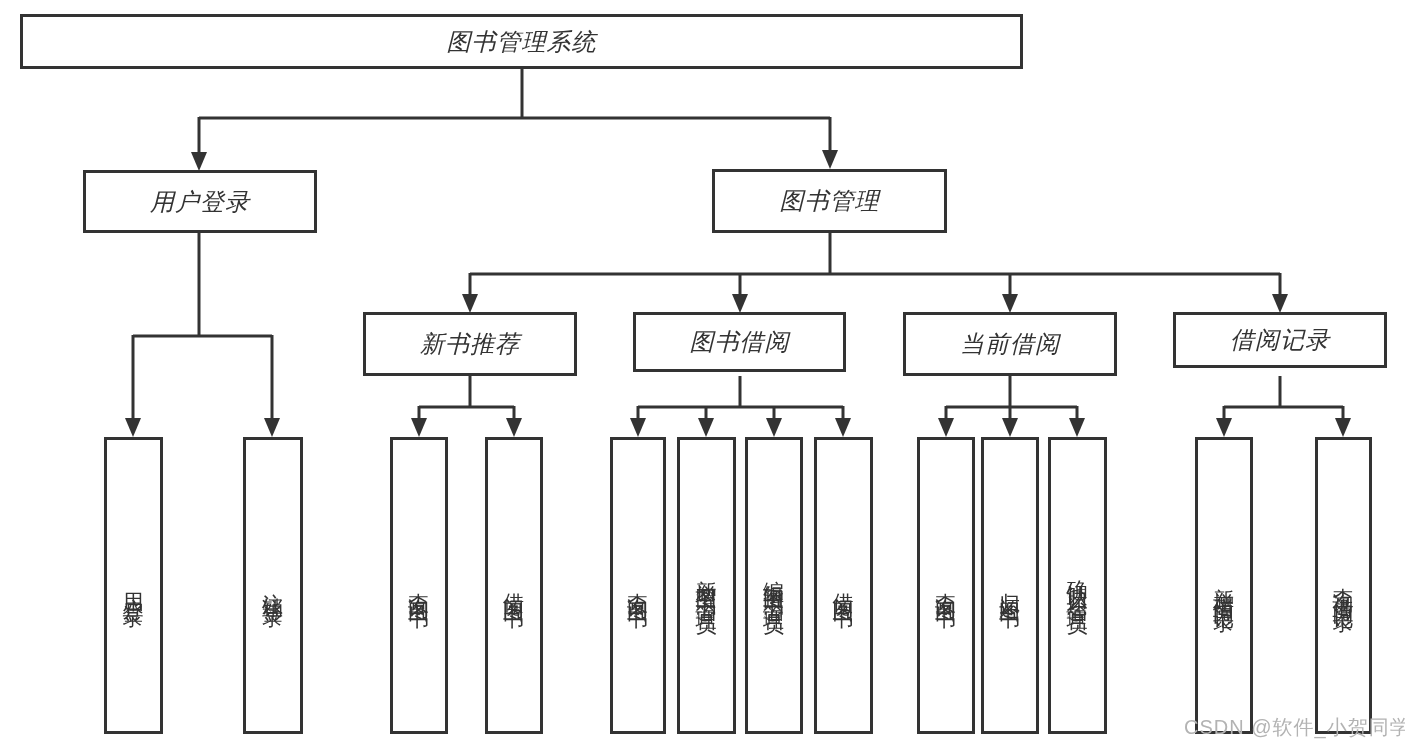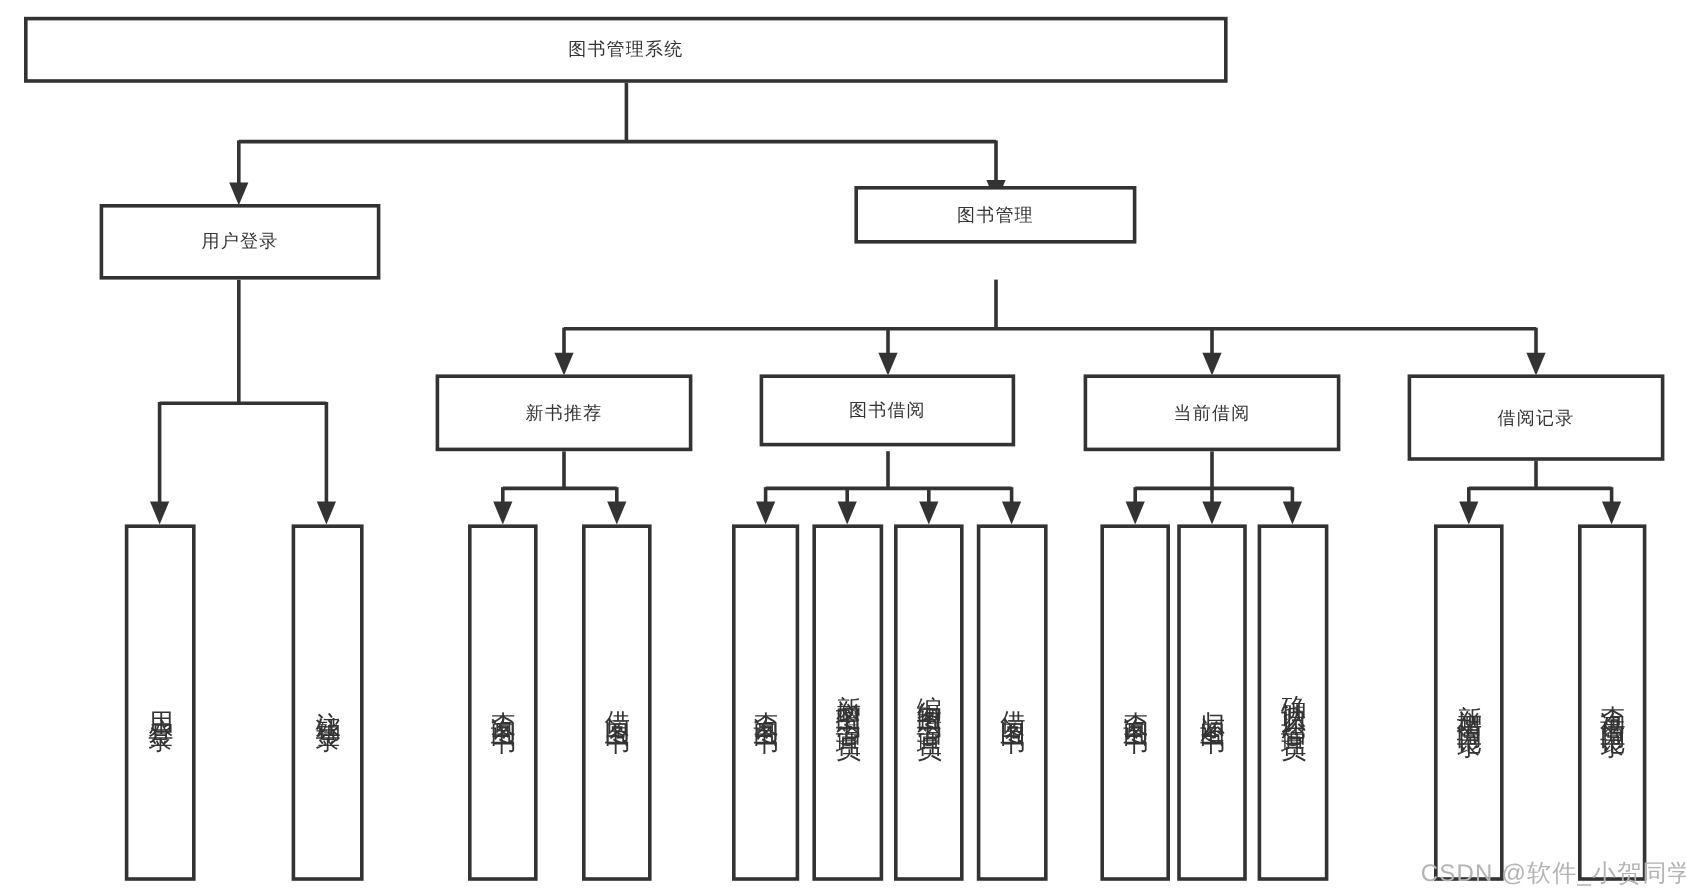--- a/index.html
+++ b/index.html
@@ -26,23 +26,24 @@
     box-sizing: border-box;
     border: 3px solid #333333;
     background: #ffffff;
     color: #333333;
     display: flex;
     align-items: center;
     justify-content: center;
     text-align: center;
   }
   .hbox {
-    font-size: 15px;
+    font-size: 24px;
     letter-spacing: 1px;
     line-height: 1;
+    font-style: italic;
   }
   .vbox {
     font-size: 21px;
   }
   .vbox span {
     writing-mode: vertical-lr;
     text-orientation: upright;
     letter-spacing: 5px;
     line-height: 1;
     white-space: nowrap;
@@ -129,34 +130,34 @@
     </g>
   </svg>
 
   <div class="node hbox" style="left:20px; top:14px; width:1003px; height:55px;">
     <span>图书管理系统</span>
   </div>
 
   <div class="node hbox" style="left:83px; top:170px; width:234px; height:63px;">
     <span>用户登录</span>
   </div>
-  <div class="node hbox" style="left:712px; top:155px; width:235px; height:48px;">
+  <div class="node hbox" style="left:712px; top:169px; width:235px; height:64px;">
     <span>图书管理</span>
   </div>
 
   <div class="node hbox" style="left:363px; top:312px; width:214px; height:64px;justify-content:center;">
     <span>新书推荐</span>
   </div>
   <div class="node hbox" style="left:633px; top:312px; width:213px; height:60px;">
     <span>图书借阅</span>
   </div>
   <div class="node hbox" style="left:903px; top:312px; width:214px; height:64px;">
     <span>当前借阅</span>
   </div>
-  <div class="node hbox" style="left:1173px; top:312px; width:214px; height:72px;">
+  <div class="node hbox" style="left:1173px; top:312px; width:214px; height:56px;">
     <span>借阅记录</span>
   </div>
 
   <div class="node vbox" style="left:104px; top:437px; width:59px; height:297px;">
     <span>用户登录</span>
   </div>
   <div class="node vbox" style="left:243px; top:437px; width:60px; height:297px;">
     <span>注销登录</span>
   </div>
 

